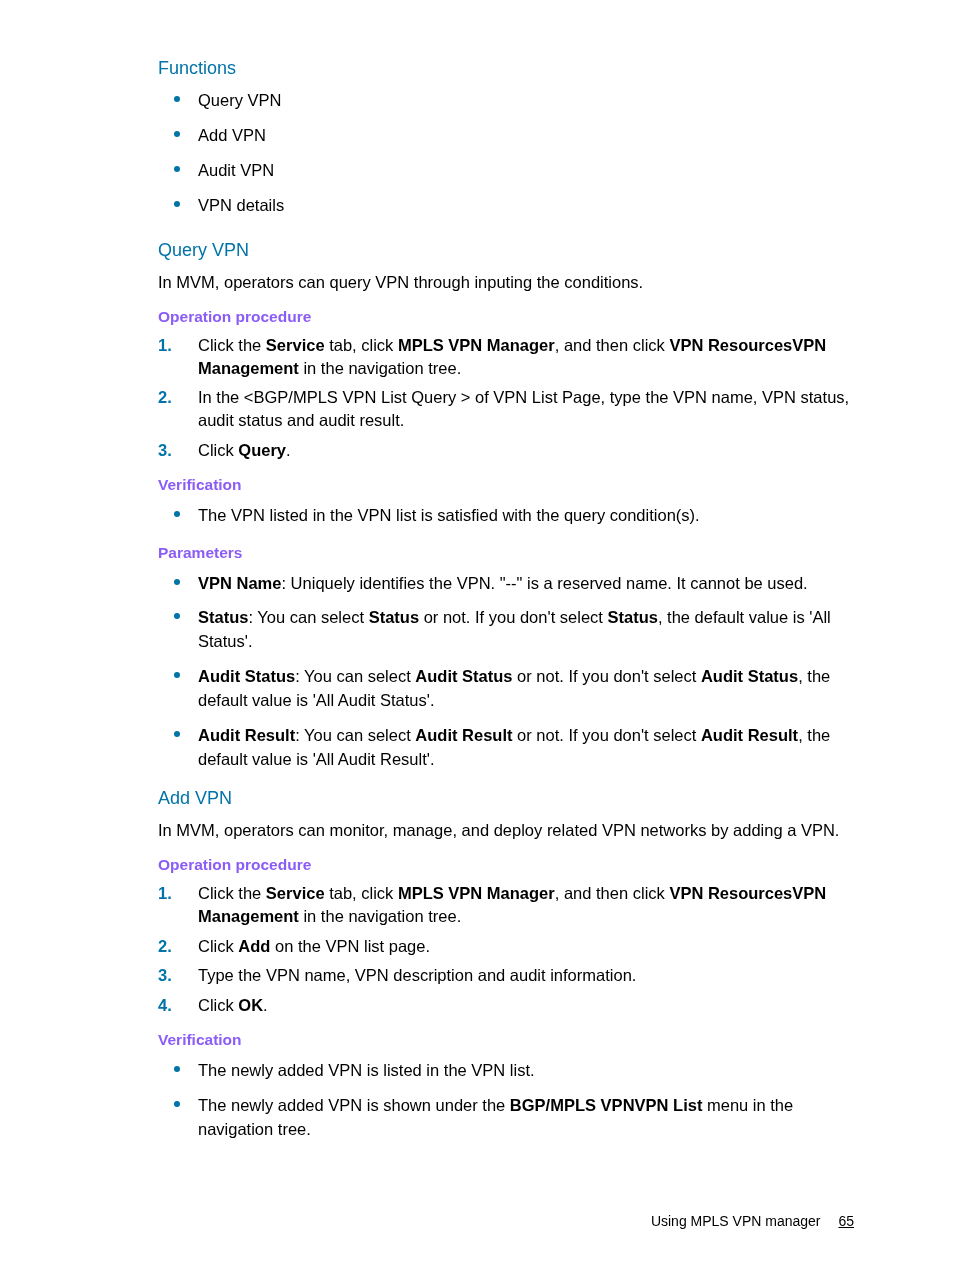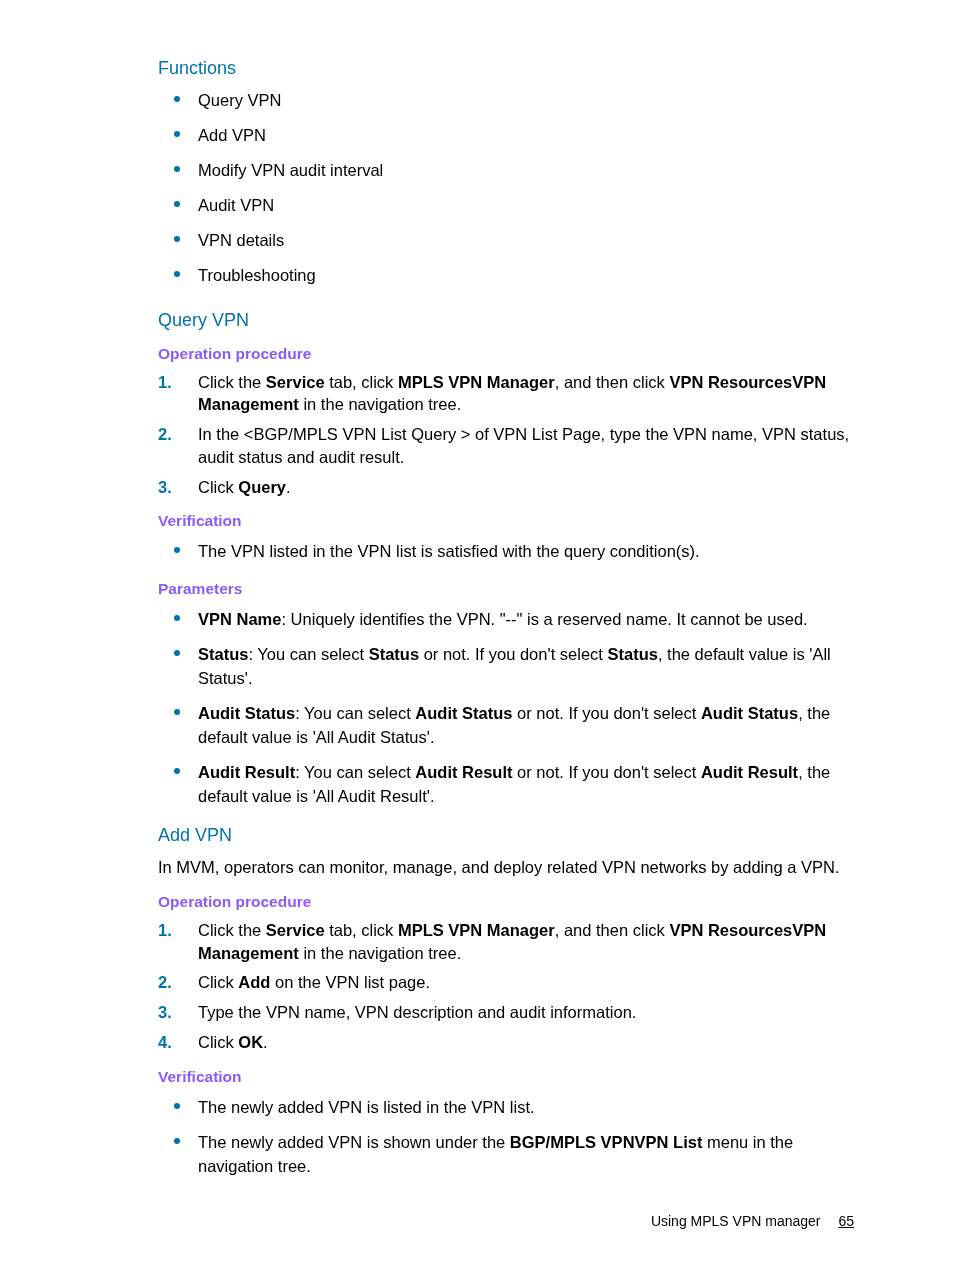--- a/index.html
+++ b/index.html
@@ -21,27 +21,26 @@
 </style>
 </head>
 <body>
 
 <div class="page">
 
   <div class="h-blue">Functions</div>
   <ul class="bullets">
     <li>Query VPN</li>
     <li>Add VPN</li>
-    <li>Modify VPN audit interval</li>
     <li>Audit VPN</li>
     <li>VPN details</li>
-    <li>Troubleshooting</li>
   </ul>
 
   <div class="h-blue sec-gap-top">Query VPN</div>
+  <p class="body">In MVM, operators can query VPN through inputing the conditions.</p>
 
   <div class="h-blue-small">Operation procedure</div>
   <ol class="steps">
     <li>
       <span>Click the </span><span class="bold">Service</span><span> tab, click </span><span class="bold">MPLS VPN Manager</span><span>, and then click </span><span class="bold">VPN ResourcesVPN Management</span><span> in the navigation tree.</span>
     </li>
     <li>In the &lt;BGP/MPLS VPN List Query &gt; of VPN List Page, type the VPN name, VPN status, audit status and audit result.</li>
     <li>
       <span>Click </span><span class="bold">Query</span><span>.</span>
     </li>

